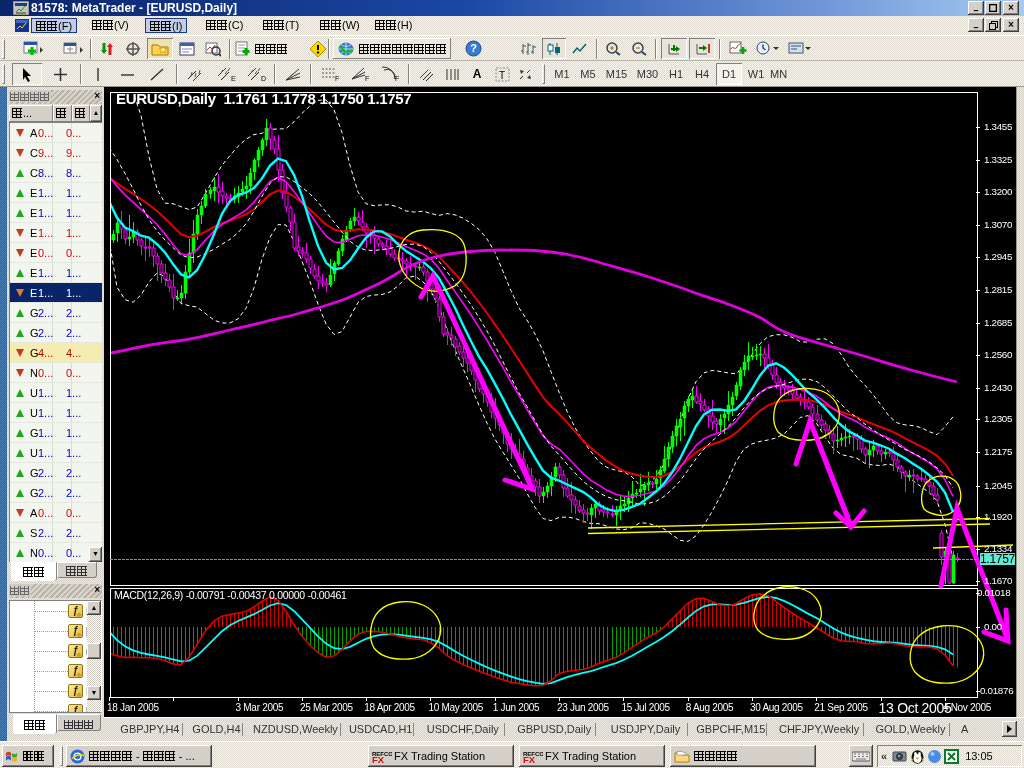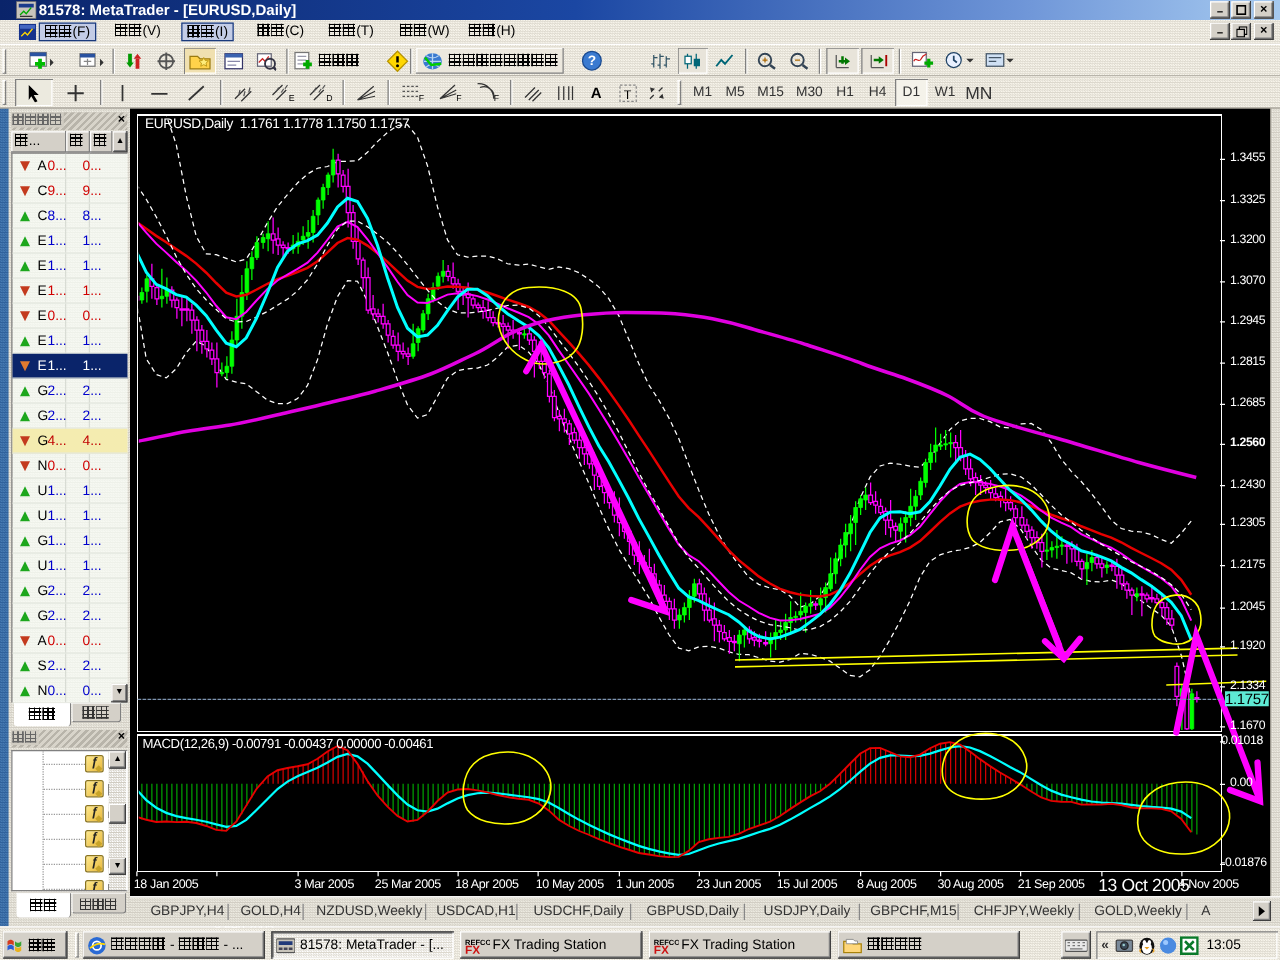--- a/index.html
+++ b/index.html
@@ -331,21 +331,21 @@
       </div>
       <div class="grip" style="left:542px;top:3px"></div>
       <div class="abs" style="left:550px;top:2px;width:24px;height:22px;color:#333;text-align:center;line-height:22px;font-size:11px">M1</div>
       <div class="abs" style="left:576px;top:2px;width:24px;height:22px;color:#333;text-align:center;line-height:22px;font-size:11px">M5</div>
       <div class="abs" style="left:602px;top:2px;width:29px;height:22px;color:#333;text-align:center;line-height:22px;font-size:11px">M15</div>
       <div class="abs" style="left:633px;top:2px;width:29px;height:22px;color:#333;text-align:center;line-height:22px;font-size:11px">M30</div>
       <div class="abs" style="left:664px;top:2px;width:24px;height:22px;color:#333;text-align:center;line-height:22px;font-size:11px">H1</div>
       <div class="abs" style="left:690px;top:2px;width:24px;height:22px;color:#333;text-align:center;line-height:22px;font-size:11px">H4</div>
       <div class="abs" style="left:716px;top:2px;width:26px;height:22px;background:#f4f2ea;box-shadow:inset 1px 1px 0 #808080,inset -1px -1px 0 #fff;color:#333;text-align:center;line-height:22px;font-size:11px">D1</div>
       <div class="abs" style="left:744px;top:2px;width:24px;height:22px;color:#333;text-align:center;line-height:22px;font-size:11px">W1</div>
-      <div class="abs" style="left:770px;top:2px;width:26px;height:22px;color:#333;text-align:center;line-height:22px;font-size:14px">MN</div>
+      <div class="abs" style="left:770px;top:2px;width:26px;height:22px;color:#333;text-align:left;line-height:22px;font-size:11px">MN</div>
     </div>
     <div class="abs" style="left:0;top:87px;width:7px;height:654px;background:repeating-conic-gradient(#4a7eb5 0% 25%,#30619c 0% 50%) 0 0/2px 2px"></div>
     <div class="abs dith2" style="left:1016px;top:87px;width:8px;height:654px;border-left:1px solid #9a968c"></div>
     <div class="abs dith2" style="left:7px;top:87px;width:97px;height:654px">
       <div class="abs" style="left:2px;top:3px;width:93px;height:14px;background:repeating-linear-gradient(135deg,#d8d4ca 0 2px,#b8b4aa 2px 4px);color:#555;font-weight:bold">
 <span style="background:#d0ccc2;padding:0 1px;color:#666"><i class="g s"></i><i class="g s"></i><i class="g s"></i><i class="g s"></i></span>
 <span style="position:absolute;right:2px;top:0px;color:#000;font-weight:bold;font-size:10px">×</span></div>
       <div class="abs" style="left:2px;top:18px;width:93px;height:17px">
         <div class="abs bf" style="left:0px;top:0;width:44px;height:17px;background:#d4d0c8;color:#000;padding:2px 0 0 3px"><i class="g"></i>...</div>
         <div class="abs bf" style="left:44px;top:0;width:19px;height:17px;background:#d4d0c8;color:#000;padding:2px 0 0 3px"><i class="g"></i></div>
@@ -785,21 +785,21 @@
           <path d="M421 297 433 276 531 486"></path>
           <path d="M505 480 532 489 521 461"></path>
           <path d="M796 464 810 421 850 524"></path>
           <path d="M815 432 848 516" stroke-width="3.5"></path>
           <path d="M836 513 851 527 864 511"></path>
           <path d="M941 586 957 508 1007 638"></path>
           <path d="M984 632 1008 641 1006 610"></path>
         </g>
         <path d="M110 559.5H977" stroke="#7e94b0" stroke-dasharray="3,1"></path>
       </svg>
-      <div class="abs" style="left:12px;top:6px;color:#fff;font-size:11px;font-weight:normal;white-space:nowrap;line-height:12.5px;letter-spacing:-0.3px">EURUSD,Daily&nbsp; 1.1761 1.1778 1.1750 1.1757</div>
+      <div class="abs" style="left:12px;top:6px;color:#fff;font-size:15px;font-weight:bold;white-space:nowrap;line-height:12.5px;letter-spacing:-0.3px">EURUSD,Daily&nbsp; 1.1761 1.1778 1.1750 1.1757</div>
       <div class="abs" style="left:10px;top:502px;color:#fff;font-size:10.5px;font-weight:normal;white-space:nowrap;line-height:12.5px;letter-spacing:-0.3px">MACD(12,26,9) -0.00791 -0.00437 0.00000 -0.00461</div>
       <svg class="abs" style="left:872px;top:0" width="8" height="717">
         <line x1="0" y1="40.5" x2="4" y2="40.5" stroke="#fff"></line>
         <line x1="0" y1="73.5" x2="4" y2="73.5" stroke="#fff"></line>
         <line x1="0" y1="105.5" x2="4" y2="105.5" stroke="#fff"></line>
         <line x1="0" y1="138.5" x2="4" y2="138.5" stroke="#fff"></line>
         <line x1="0" y1="170.5" x2="4" y2="170.5" stroke="#fff"></line>
         <line x1="0" y1="203.5" x2="4" y2="203.5" stroke="#fff"></line>
         <line x1="0" y1="236.5" x2="4" y2="236.5" stroke="#fff"></line>
         <line x1="0" y1="268.5" x2="4" y2="268.5" stroke="#fff"></line>
@@ -814,21 +814,21 @@
         <line x1="0" y1="540.5" x2="4" y2="540.5" stroke="#fff"></line>
         <line x1="0" y1="604.5" x2="4" y2="604.5" stroke="#fff"></line>
       </svg>
       <div class="abs" style="left:880px;top:34px;color:#fff;font-size:9.8px;font-weight:normal;white-space:nowrap;line-height:11.8px;letter-spacing:-0.3px">1.3455</div>
       <div class="abs" style="left:880px;top:67px;color:#fff;font-size:9.8px;font-weight:normal;white-space:nowrap;line-height:11.8px;letter-spacing:-0.3px">1.3325</div>
       <div class="abs" style="left:880px;top:99px;color:#fff;font-size:9.8px;font-weight:normal;white-space:nowrap;line-height:11.8px;letter-spacing:-0.3px">1.3200</div>
       <div class="abs" style="left:880px;top:132px;color:#fff;font-size:9.8px;font-weight:normal;white-space:nowrap;line-height:11.8px;letter-spacing:-0.3px">1.3070</div>
       <div class="abs" style="left:880px;top:164px;color:#fff;font-size:9.8px;font-weight:normal;white-space:nowrap;line-height:11.8px;letter-spacing:-0.3px">1.2945</div>
       <div class="abs" style="left:880px;top:197px;color:#fff;font-size:9.8px;font-weight:normal;white-space:nowrap;line-height:11.8px;letter-spacing:-0.3px">1.2815</div>
       <div class="abs" style="left:880px;top:230px;color:#fff;font-size:9.8px;font-weight:normal;white-space:nowrap;line-height:11.8px;letter-spacing:-0.3px">1.2685</div>
-      <div class="abs" style="left:880px;top:262px;color:#fff;font-size:9.8px;font-weight:bold;white-space:nowrap;line-height:11.8px;letter-spacing:-0.3px">1.2560</div>
+      <div class="abs" style="left:880px;top:262px;color:#fff;font-size:9.8px;font-weight:normal;white-space:nowrap;line-height:11.8px;letter-spacing:-0.3px">1.2560</div>
       <div class="abs" style="left:880px;top:295px;color:#fff;font-size:9.8px;font-weight:normal;white-space:nowrap;line-height:11.8px;letter-spacing:-0.3px">1.2430</div>
       <div class="abs" style="left:880px;top:326px;color:#fff;font-size:9.8px;font-weight:normal;white-space:nowrap;line-height:11.8px;letter-spacing:-0.3px">1.2305</div>
       <div class="abs" style="left:880px;top:359px;color:#fff;font-size:9.8px;font-weight:normal;white-space:nowrap;line-height:11.8px;letter-spacing:-0.3px">1.2175</div>
       <div class="abs" style="left:880px;top:393px;color:#fff;font-size:9.8px;font-weight:normal;white-space:nowrap;line-height:11.8px;letter-spacing:-0.3px">1.2045</div>
       <div class="abs" style="left:880px;top:424px;color:#fff;font-size:9.8px;font-weight:normal;white-space:nowrap;line-height:11.8px;letter-spacing:-0.3px">1.1920</div>
       <div class="abs" style="left:880px;top:456px;color:#fff;font-size:9.8px;font-weight:normal;white-space:nowrap;line-height:11.8px;letter-spacing:-0.3px">2.1334</div>
       <div class="abs" style="left:880px;top:488px;color:#fff;font-size:9.8px;font-weight:normal;white-space:nowrap;line-height:11.8px;letter-spacing:-0.3px">1.1670</div>
       <div class="abs" style="left:873px;top:500px;color:#fff;font-size:9.8px;font-weight:normal;white-space:nowrap;line-height:11.8px;letter-spacing:-0.3px">0.01018</div>
       <div class="abs" style="left:880px;top:534px;color:#fff;font-size:9.8px;font-weight:normal;white-space:nowrap;line-height:11.8px;letter-spacing:-0.3px">0.00</div>
       <div class="abs" style="left:873px;top:598px;color:#fff;font-size:9.8px;font-weight:normal;white-space:nowrap;line-height:11.8px;letter-spacing:-0.3px">-0.01876</div>
@@ -903,28 +903,20 @@
       </div>
       <div class="abs" style="left:60px;top:4px;width:3px;height:20px;border:1px solid #fff;border-right-color:#808080;border-bottom-color:#808080"></div>
       <div class="abs bo" style="left:66px;top:3px;width:146px;height:22px;background:#d4d0c8;display:flex;align-items:center;padding-left:4px;overflow:hidden;white-space:nowrap">
         <svg width="15" height="15">
           <circle cx="7.5" cy="7.5" r="7" fill="#2a6ad4"></circle>
           <circle cx="7.5" cy="7.5" r="3.4" fill="none" stroke="#fff" stroke-width="1.4"></circle>
           <path d="M2 9.5c4-3.5 8-4.5 12-3" stroke="#ffd700" fill="none" stroke-width="1.4"></path>
         </svg>
         <span style="margin-left:4px;color:#000"><i class="g"></i><i class="g"></i><i class="g"></i><i class="g"></i> - <i class="g"></i><i class="g"></i><i class="g"></i> - ...</span>
       </div>
-      <div class="abs bi" style="left:217px;top:3px;width:146px;height:22px;background:repeating-conic-gradient(#fff 0% 25%,#dcd8ce 0% 50%) 0 0/2px 2px;display:flex;align-items:center;padding-left:4px;overflow:hidden;white-space:nowrap">
-        <svg width="15" height="13">
-          <rect x="0" y="1" width="15" height="11" rx="1" fill="#c8c4ba" stroke="#555"></rect>
-          <rect x="2" y="3" width="11" height="3" fill="#223a7a"></rect>
-          <path d="M2 8h3v2H2zM6 8h3v2H6zM10 8h3v2h-3z" fill="#445"></path>
-        </svg>
-        <span style="margin-left:4px;color:#000">81578: MetaTrader - [...</span>
-      </div>
       <div class="abs bo" style="left:368px;top:3px;width:146px;height:22px;background:#d4d0c8;display:flex;align-items:center;padding-left:4px;overflow:hidden;white-space:nowrap">
         <svg width="20" height="14">
           <text x="0" y="7" font-size="6" fill="#000" font-weight="bold">REFCO</text>
           <text x="0" y="14" font-size="9.5" fill="#cc1111" font-weight="bold">FX</text>
         </svg>
         <span style="margin-left:2px;color:#000">FX Trading Station</span>
       </div>
       <div class="abs bo" style="left:519px;top:3px;width:146px;height:22px;background:#d4d0c8;display:flex;align-items:center;padding-left:4px;overflow:hidden;white-space:nowrap">
         <svg width="20" height="14">
           <text x="0" y="7" font-size="6" fill="#000" font-weight="bold">REFCO</text>

